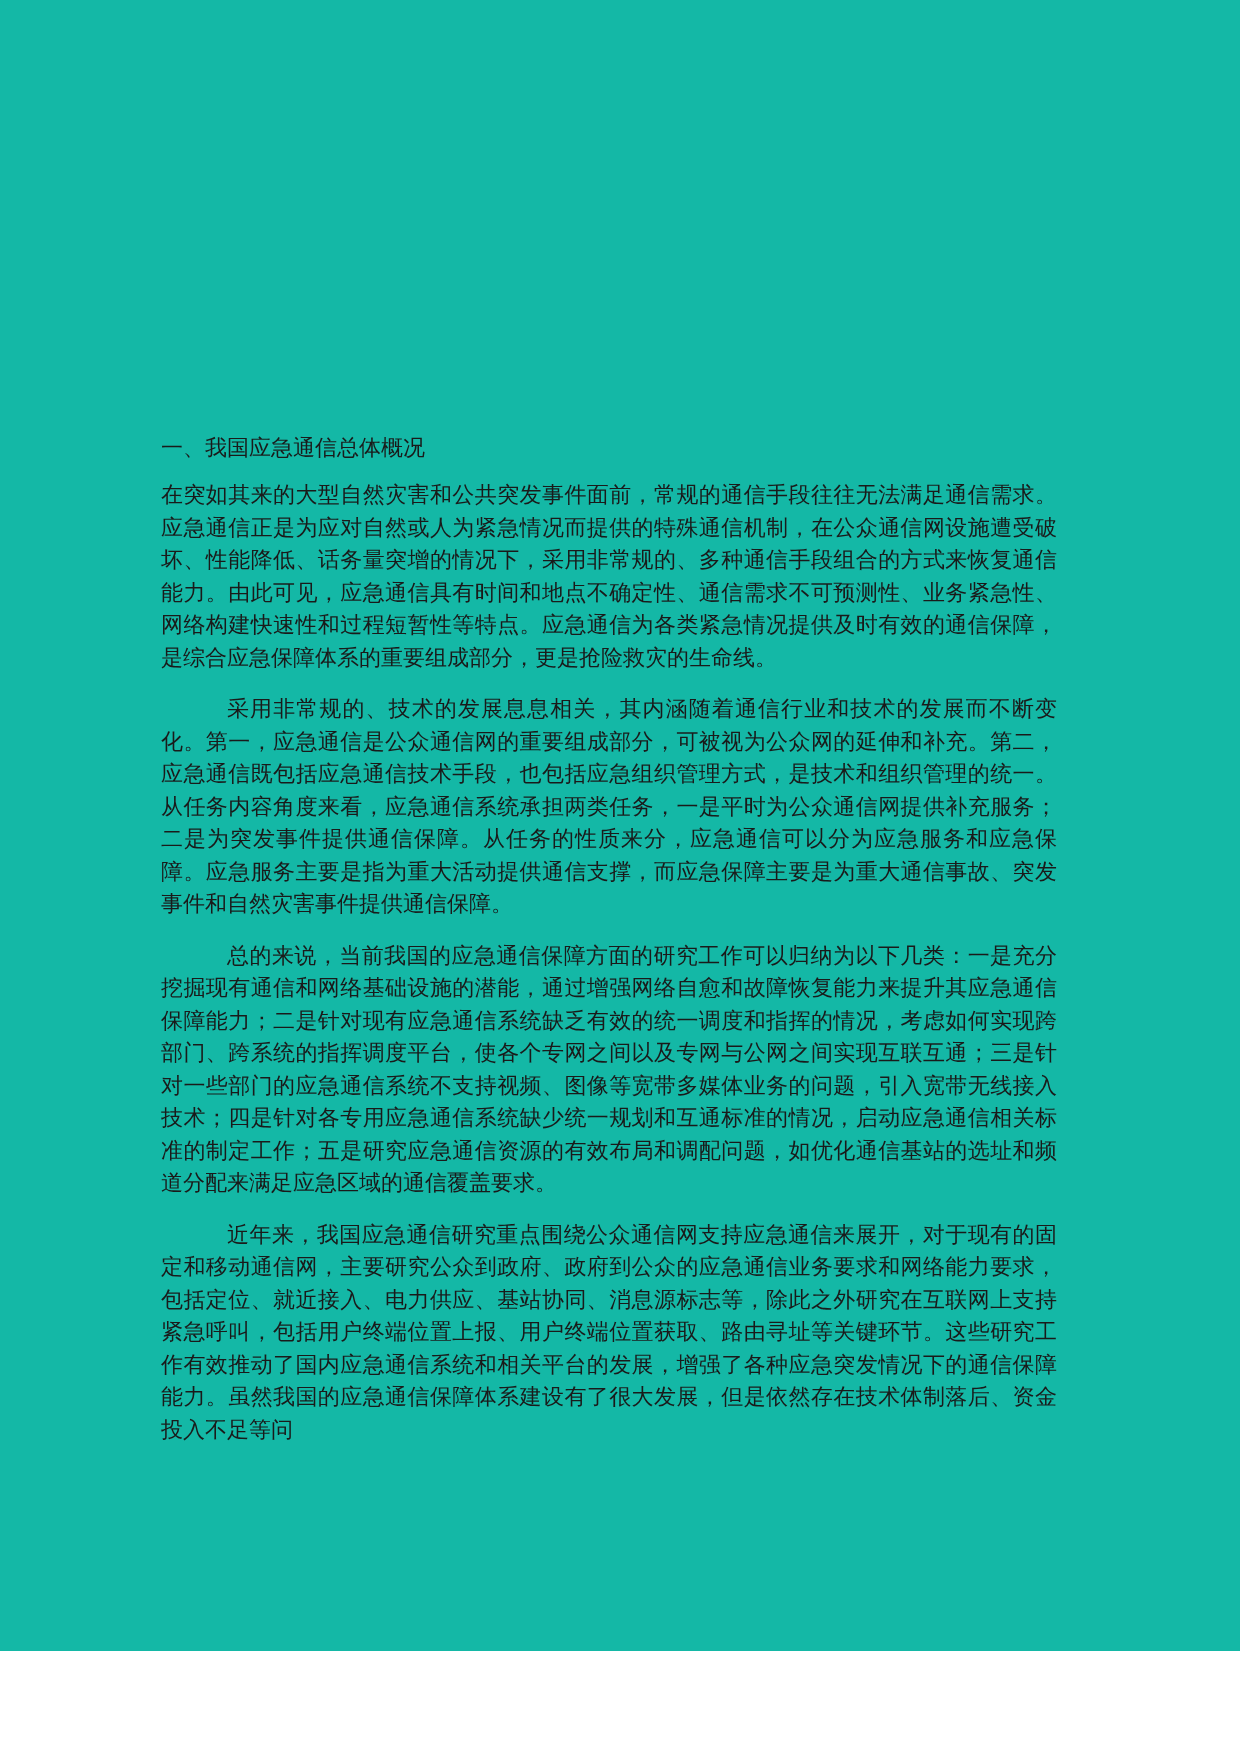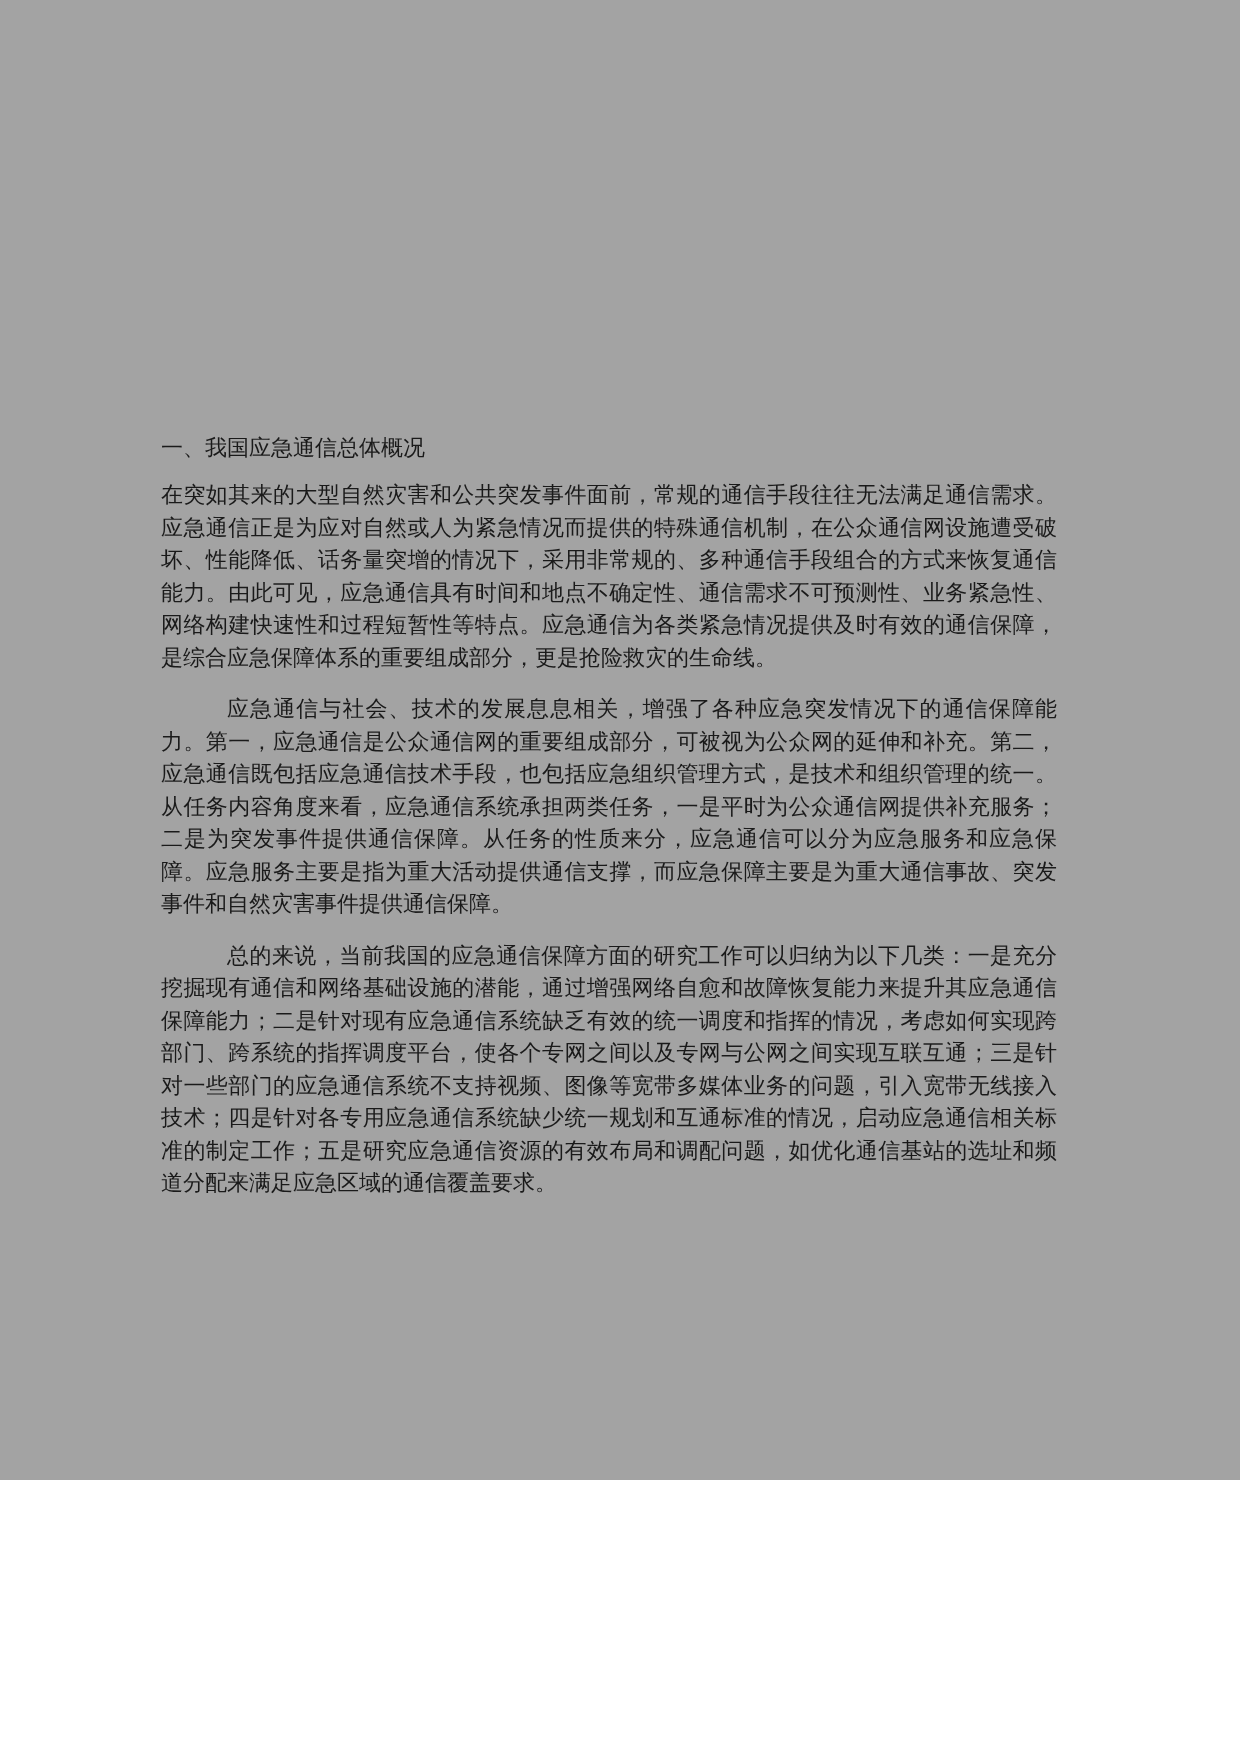--- a/index.html
+++ b/index.html
@@ -3,22 +3,22 @@
 <meta charset="utf-8">
 <style>
   html, body {
     margin: 0;
     padding: 0;
     background: #ffffff;
   }
   .page {
     position: relative;
     width: 1240px;
-    height: 1480px;
-    background: #a3a3a3;
+    height: 1651px;
+    background: #14b8a6;
     overflow: hidden;
     font-family: "Liberation Serif", "DejaVu Serif", serif;
     color: #1a1a1a;
   }
   .content {
     position: absolute;
     left: 161px;
     top: 432px;
     width: 912px;
   }
@@ -41,16 +41,17 @@
   .indent-1 { text-indent: 20px; }
   .indent-2 { text-indent: 66px; }
 </style>
 </head>
 <body>
 
 <div class="page">
   <div class="content">
     <h2 class="heading">一、我国应急通信总体概况</h2>
     <p class="para indent-0">在突如其来的大型自然灾害和公共突发事件面前，常规的通信手段往往无法满足通信需求。应急通信正是为应对自然或人为紧急情况而提供的特殊通信机制，在公众通信网设施遭受破坏、性能降低、话务量突增的情况下，采用非常规的、多种通信手段组合的方式来恢复通信能力。由此可见，应急通信具有时间和地点不确定性、通信需求不可预测性、业务紧急性、网络构建快速性和过程短暂性等特点。应急通信为各类紧急情况提供及时有效的通信保障，是综合应急保障体系的重要组成部分，更是抢险救灾的生命线。</p>
-    <p class="para indent-2">应急通信与社会、技术的发展息息相关，增强了各种应急突发情况下的通信保障能力。第一，应急通信是公众通信网的重要组成部分，可被视为公众网的延伸和补充。第二，应急通信既包括应急通信技术手段，也包括应急组织管理方式，是技术和组织管理的统一。从任务内容角度来看，应急通信系统承担两类任务，一是平时为公众通信网提供补充服务；二是为突发事件提供通信保障。从任务的性质来分，应急通信可以分为应急服务和应急保障。应急服务主要是指为重大活动提供通信支撑，而应急保障主要是为重大通信事故、突发事件和自然灾害事件提供通信保障。</p>
+    <p class="para indent-2">采用非常规的、技术的发展息息相关，其内涵随着通信行业和技术的发展而不断变化。第一，应急通信是公众通信网的重要组成部分，可被视为公众网的延伸和补充。第二，应急通信既包括应急通信技术手段，也包括应急组织管理方式，是技术和组织管理的统一。从任务内容角度来看，应急通信系统承担两类任务，一是平时为公众通信网提供补充服务；二是为突发事件提供通信保障。从任务的性质来分，应急通信可以分为应急服务和应急保障。应急服务主要是指为重大活动提供通信支撑，而应急保障主要是为重大通信事故、突发事件和自然灾害事件提供通信保障。</p>
     <p class="para indent-2">总的来说，当前我国的应急通信保障方面的研究工作可以归纳为以下几类：一是充分挖掘现有通信和网络基础设施的潜能，通过增强网络自愈和故障恢复能力来提升其应急通信保障能力；二是针对现有应急通信系统缺乏有效的统一调度和指挥的情况，考虑如何实现跨部门、跨系统的指挥调度平台，使各个专网之间以及专网与公网之间实现互联互通；三是针对一些部门的应急通信系统不支持视频、图像等宽带多媒体业务的问题，引入宽带无线接入技术；四是针对各专用应急通信系统缺少统一规划和互通标准的情况，启动应急通信相关标准的制定工作；五是研究应急通信资源的有效布局和调配问题，如优化通信基站的选址和频道分配来满足应急区域的通信覆盖要求。</p>
+    <p class="para indent-2">近年来，我国应急通信研究重点围绕公众通信网支持应急通信来展开，对于现有的固定和移动通信网，主要研究公众到政府、政府到公众的应急通信业务要求和网络能力要求，包括定位、就近接入、电力供应、基站协同、消息源标志等，除此之外研究在互联网上支持紧急呼叫，包括用户终端位置上报、用户终端位置获取、路由寻址等关键环节。这些研究工作有效推动了国内应急通信系统和相关平台的发展，增强了各种应急突发情况下的通信保障能力。虽然我国的应急通信保障体系建设有了很大发展，但是依然存在技术体制落后、资金投入不足等问</p>
   </div>
 </div>
 
 </body></html>

